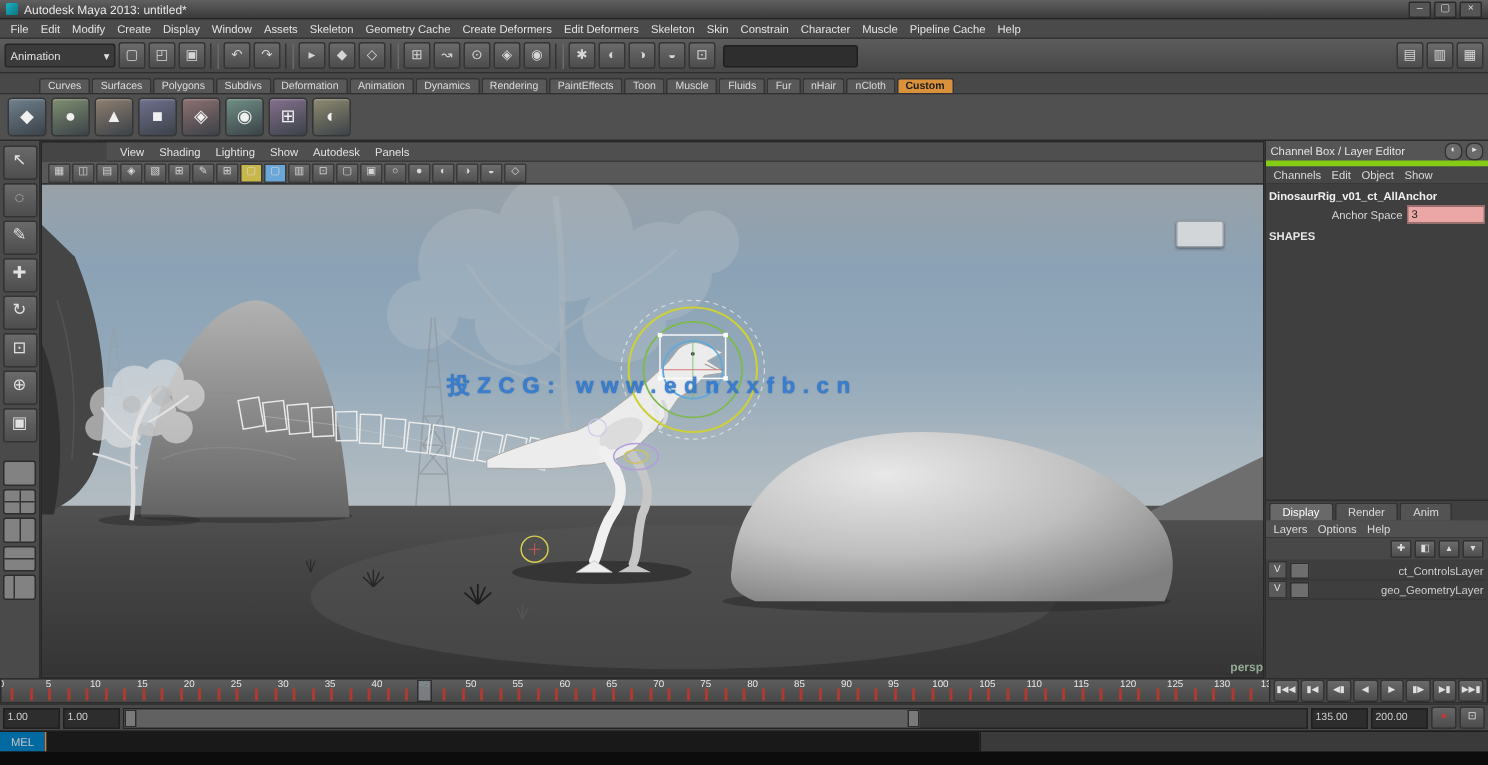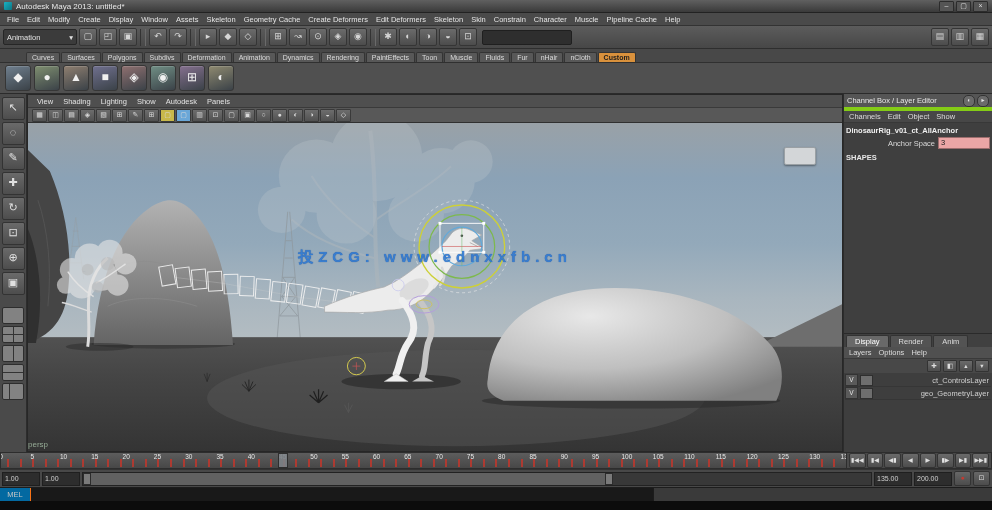--- a/index.html
+++ b/index.html
@@ -35,28 +35,28 @@
   .toolbox{width:26px;background:#4a4a4a;border-right:1px solid #2d2d2d;display:flex;flex-direction:column;align-items:center;padding-top:3px;gap:2px;}
   .tool-btn{width:21px;height:21px;background:linear-gradient(#6a6a6a,#4d4d4d);border:1px solid #333;border-radius:2px;color:#e0e0e0;font-size:11px;line-height:19px;text-align:center;}
   .tool-gap{height:8px;}
   .layout-btn{width:20px;height:15px;border:1px solid #2d2d2d;border-radius:2px;background:#828282;}
   .layout-2{background:linear-gradient(#333,#333) center/100% 1px no-repeat,linear-gradient(90deg,#333,#333) center/1px 100% no-repeat,#828282;}
   .layout-3{background:linear-gradient(90deg,#333,#333) center/1px 100% no-repeat,#828282;}
   .layout-4{background:linear-gradient(#333,#333) center/100% 1px no-repeat,#828282;}
   .layout-5{background:linear-gradient(90deg,#333,#333) 6px 0/1px 100% no-repeat,#828282;}
 
   .viewport{flex:1;display:flex;flex-direction:column;min-width:0;border:1px solid #272727;}
-  .vp-menubar{height:12px;background:#4f4f4f;display:flex;align-items:center;gap:2px;padding-left:5px;border-bottom:1px solid #3a3a3a;}
+  .vp-menubar{height:12px;background:#4f4f4f;display:flex;align-items:center;gap:2px;padding-left:5px;border-bottom:1px solid #3a3a3a;margin-left:43px;}
   .vp-menu{padding:0 4px;font-size:7.5px;color:#e2e2e2;}
   .vp-toolbar{height:14px;background:#585858;display:flex;align-items:center;gap:1px;padding:0 4px;border-bottom:1px solid #303030;}
   .vp-icon{width:13px;height:11px;background:linear-gradient(#6d6d6d,#515151);border:1px solid #3a3a3a;border-radius:1px;color:#d8d8d8;font-size:7px;line-height:10px;text-align:center;flex:none;}
   .scene{flex:1;position:relative;overflow:hidden;background:#444;}
   .scene svg{position:absolute;inset:0;width:100%;height:100%;}
   .watermark{position:absolute;left:50%;top:38%;transform:translateX(-50%);color:#2f79d2;font-weight:bold;font-size:15px;letter-spacing:5px;white-space:nowrap;opacity:.9;text-shadow:0 0 1px #174a92;}
-  .camera-label{position:absolute;bottom:2px;left:0;right:0;text-align:left;color:#9fb79f;font-size:8px;opacity:.9;}
+  .camera-label{position:absolute;bottom:2px;left:0;right:0;text-align:right;color:#9fb79f;font-size:8px;opacity:.9;font-weight:bold;}
   .corner-widget{position:absolute;top:24px;right:26px;width:30px;height:16px;background:#d3d6d8;border:1px solid #9aa0a4;border-radius:2px;box-shadow:0 1px 2px rgba(0,0,0,.4);}
 
   
   .right-panel{width:148px;background:#4a4a4a;border-left:1px solid #2c2c2c;display:flex;flex-direction:column;font-size:7.5px;}
   .rp-header{height:13px;background:#555;display:flex;align-items:center;justify-content:space-between;padding:0 3px;border-bottom:4px solid #84cc16;}
   .rp-header span{white-space:nowrap;overflow:hidden;color:#e6e6e6;}
   .rp-hicons{display:flex;gap:2px;}
   .rp-hicon{width:10px;height:10px;background:#6a6a6a;border:1px solid #333;border-radius:5px;color:#ddd;font-size:6px;line-height:9px;text-align:center;}
   .cb-menus{height:11px;background:#474747;display:flex;gap:7px;align-items:center;padding:0 5px;border-bottom:1px solid #383838;}
   .cb-menu{color:#dcdcdc;}

